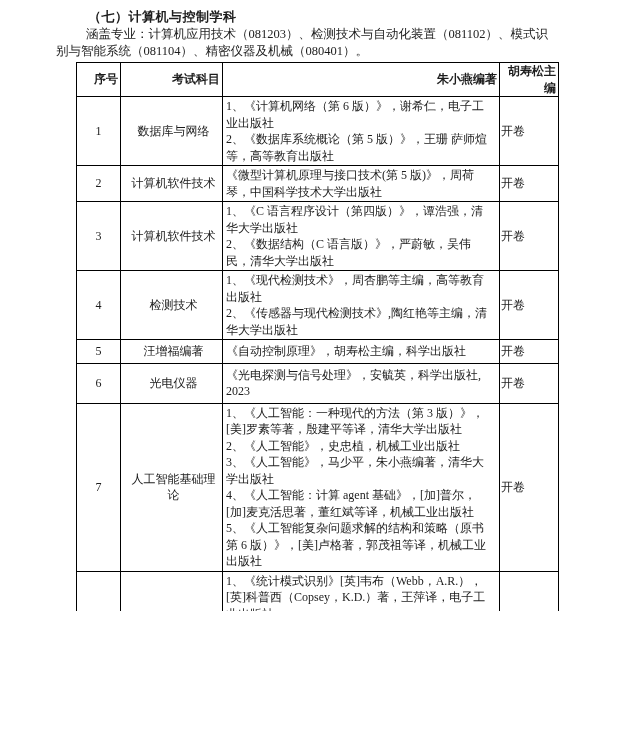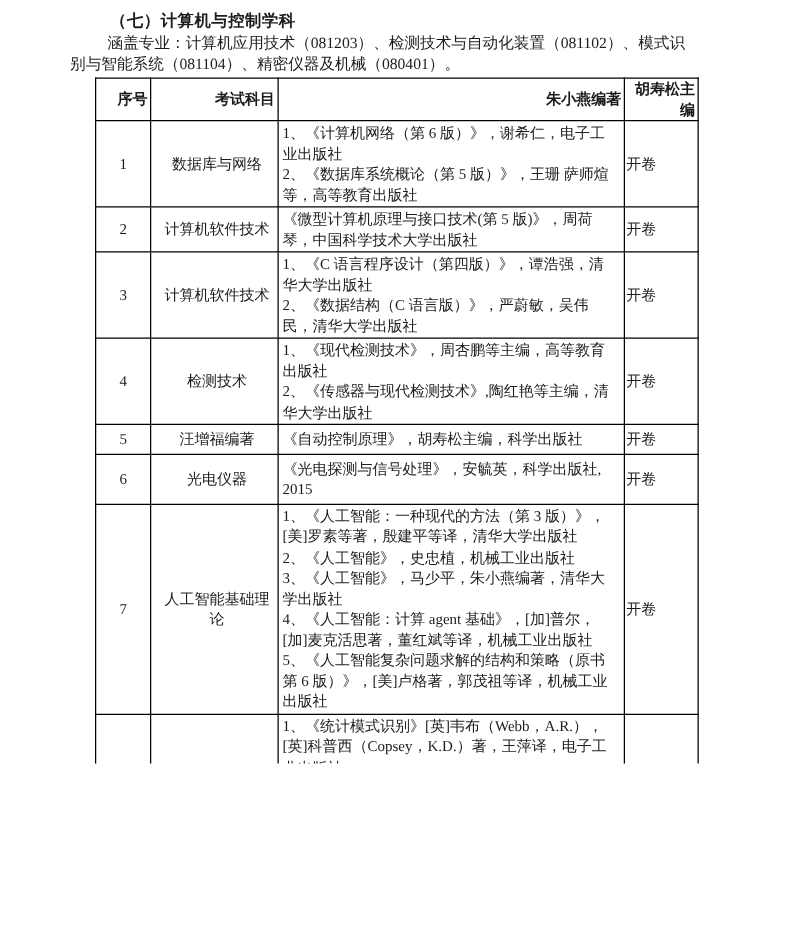--- a/index.html
+++ b/index.html
@@ -116,21 +116,21 @@
       </tr>
       <tr class="single-line">
         <td class="no-cell">5</td>
         <td class="subject-cell">汪增福编著</td>
         <td class="materials-cell">《自动控制原理》，胡寿松主编，科学出版社</td>
         <td class="form-cell">开卷</td>
       </tr>
       <tr class="single-line">
         <td class="no-cell">6</td>
         <td class="subject-cell">光电仪器</td>
-        <td class="materials-cell">《光电探测与信号处理》，安毓英，科学出版社, 2015</td>
+        <td class="materials-cell">《光电探测与信号处理》，安毓英，科学出版社, 2023</td>
         <td class="form-cell">开卷</td>
       </tr>
       <tr>
         <td class="no-cell">7</td>
         <td class="subject-cell">人工智能基础理论</td>
         <td class="materials-cell">1、《人工智能：一种现代的方法（第 3 版）》，[美]罗素等著，殷建平等译，清华大学出版社
 2、《人工智能》，史忠植，机械工业出版社
 3、《人工智能》，马少平，朱小燕编著，清华大学出版社
 4、《人工智能：计算 agent 基础》，[加]普尔，[加]麦克活思著，董红斌等译，机械工业出版社
 5、《人工智能复杂问题求解的结构和策略（原书第 6 版）》，[美]卢格著，郭茂祖等译，机械工业出版社</td>

